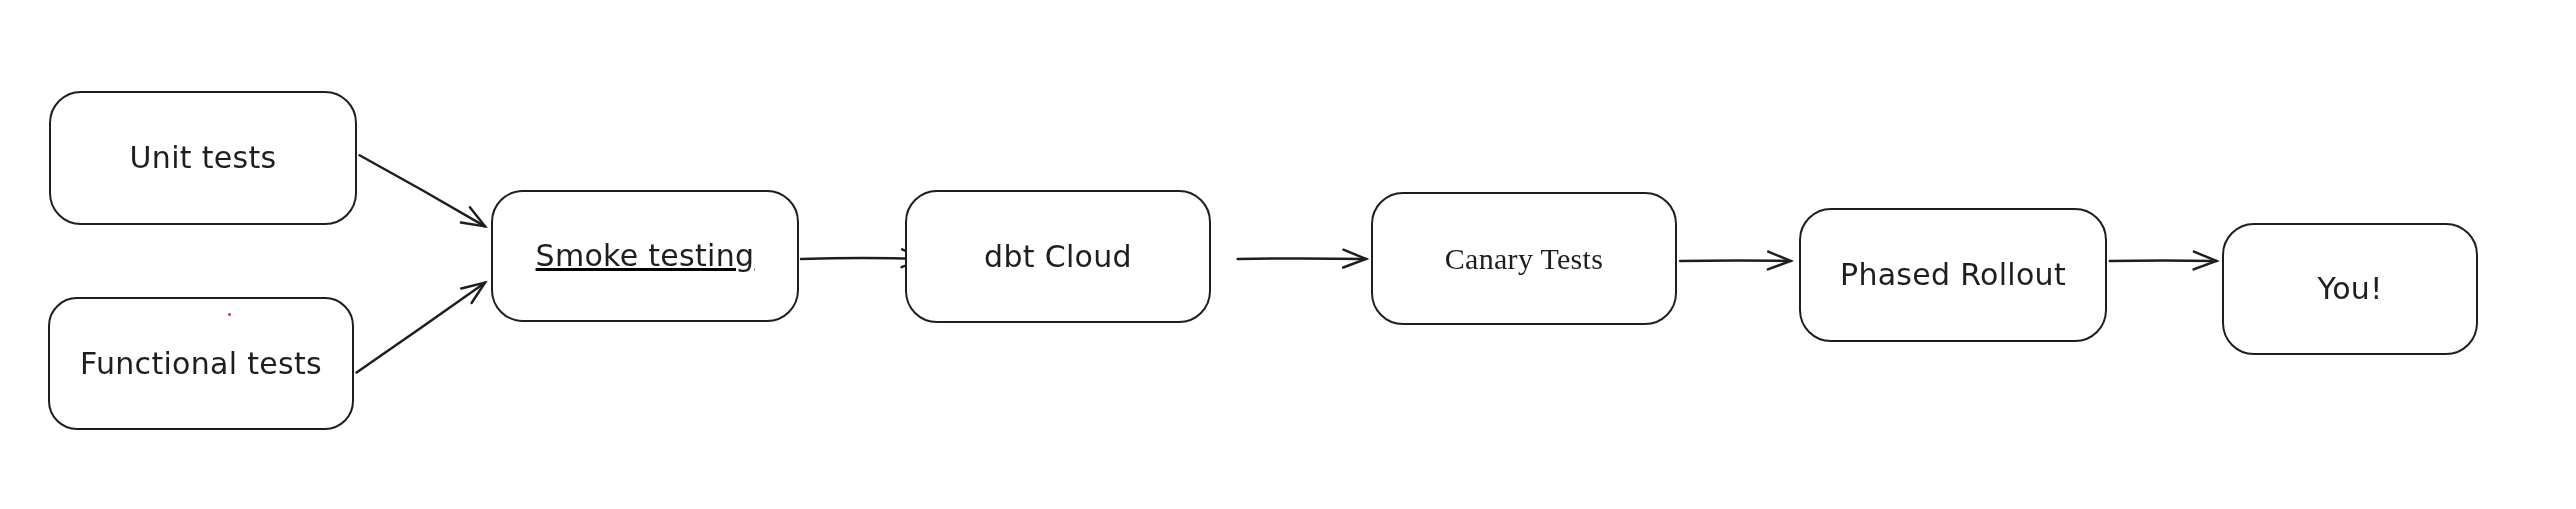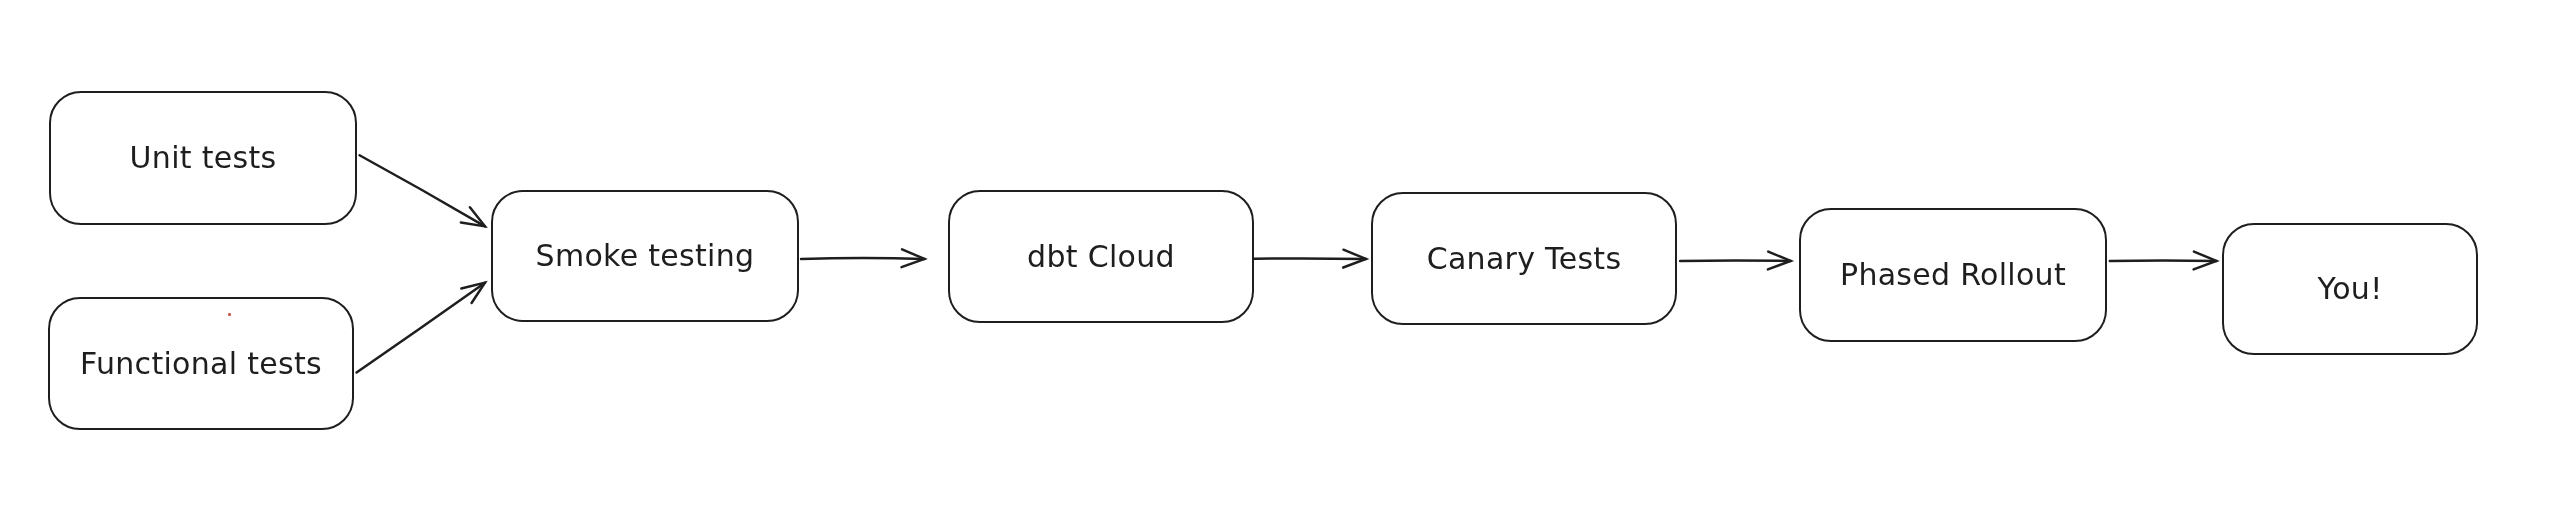--- a/index.html
+++ b/index.html
@@ -37,24 +37,24 @@
   .node .label {
     display: block;
     font-size: 30px;
     line-height: 40px;
     color: #1e1e1e;
     letter-spacing: 0.3px;
     white-space: nowrap;
   }
   
   #node-unit-tests          { left: 49px;   top: 91px;  width: 308px; height: 134px; }
-  #node-functional-tests    { left: 48px;   top: 297px; width: 306px; height: 133px; }
-  #node-smoke-testing       { left: 491px;  top: 190px; width: 308px; height: 132px; }
-  #node-dbt-cloud           { left: 948px;  top: 190px; width: 306px; height: 133px; }
-  #node-canary-tests        { left: 1371px; top: 192px; width: 306px; height: 133px; }
+  #node-functional-tests    { left: 48px;   top: 297px; width: 306px; height: 133px; border-radius: 29px; }
+  #node-smoke-testing       { left: 491px;  top: 190px; width: 308px; height: 132px; text-decoration: underline; }
+  #node-dbt-cloud           { left: 905px;  top: 190px; width: 306px; height: 133px; }
+  #node-canary-tests        { left: 1371px; top: 192px; width: 306px; height: 133px; font-family: Liberation Serif, serif; }
   #node-phased-rollout      { left: 1799px; top: 208px; width: 308px; height: 134px; }
   #node-you                 { left: 2222px; top: 194px; width: 256px; height: 132px; margin-top: 29px; }
 
   .edge {
     stroke: #1e1e1e;
     stroke-width: 2.5px;
     fill: none;
     stroke-linecap: round;
   }
   #artifact-dot {

